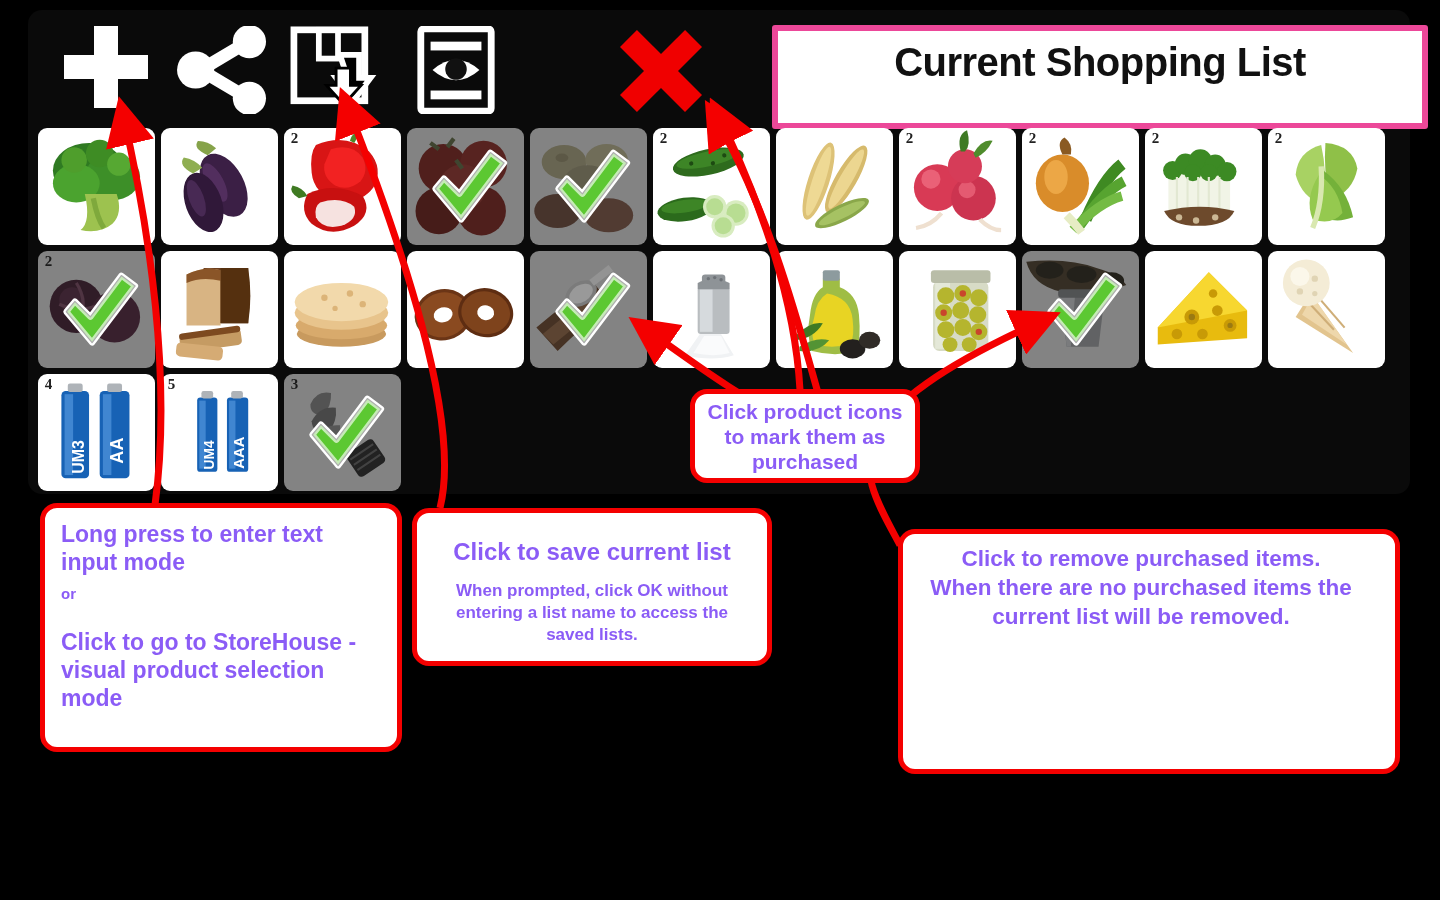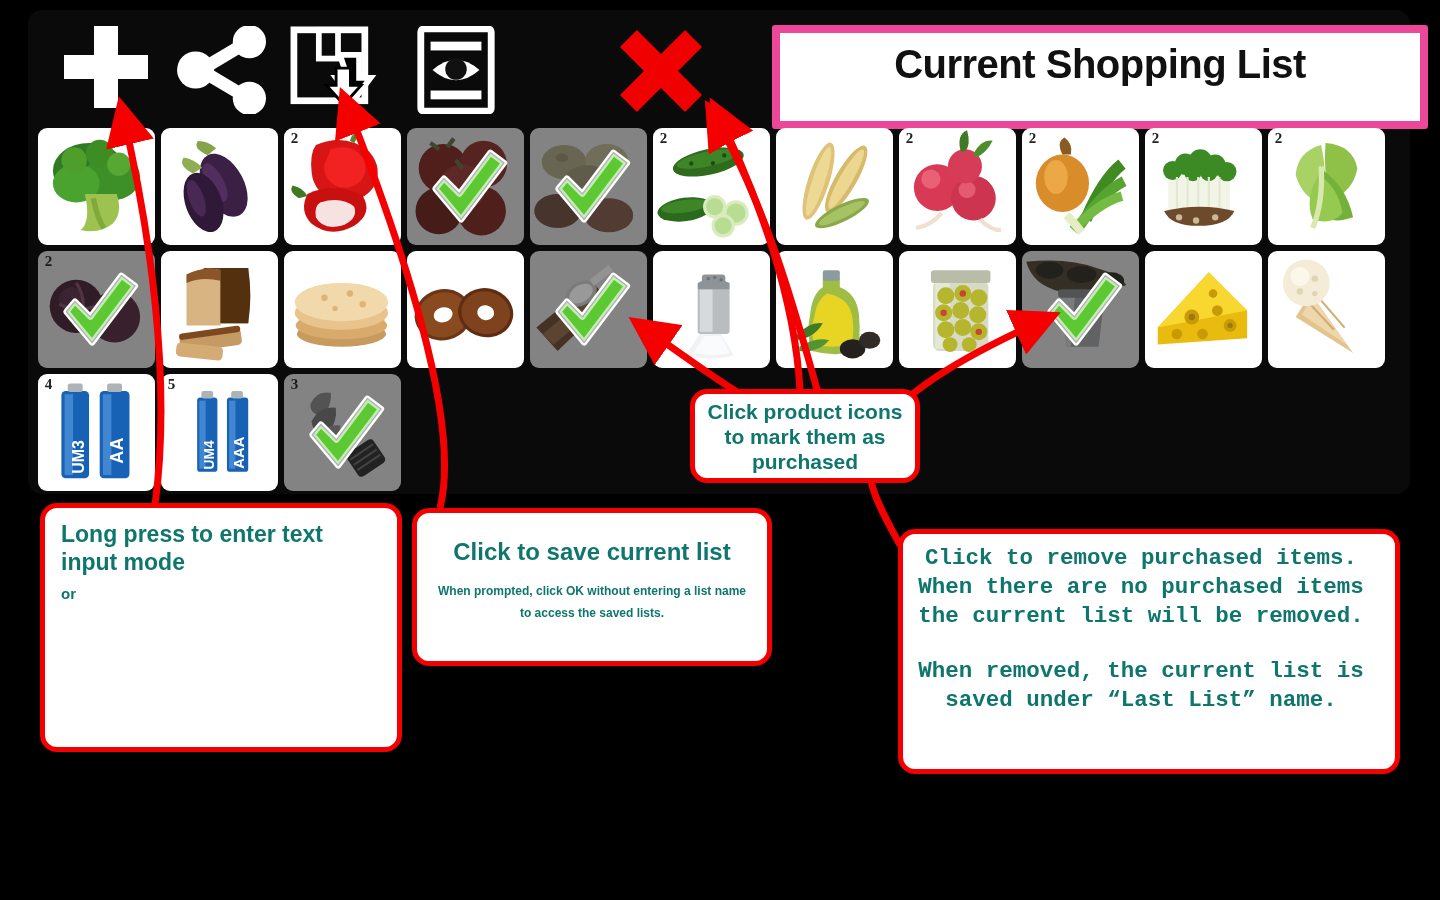--- a/index.html
+++ b/index.html
@@ -44,21 +44,21 @@
     position: absolute; left: 31px; top: -5px; width: 24px; height: 92px;
     background: #f00000; display: block;
   }
   .icon-x i { transform: rotate(45deg); }
   .icon-x b { transform: rotate(-45deg); }
 
   
   .title-box {
     position: absolute; left: 744px; top: 15px;
     width: 656px; height: 104px;
-    background: #fff; border: 8px solid #ec4899;
+    background: #fff; border: 6px solid #ec4899;
     border-radius: 3px;
   }
   .title-box .t {
     display: block; text-align: center;
     font-size: 40px; font-weight: bold; color: #111;
     letter-spacing: -0.5px; padding-top: 9px;
     font-family: "Liberation Sans", sans-serif;
   }
 
   
@@ -90,39 +90,39 @@
     position: absolute; left: 18px; top: 16px;
     width: 86px; height: 86px; z-index: 3;
   }
 
   
   .callout {
     position: absolute;
     background: #fff;
     border: 5px solid #f40000;
     border-radius: 17px;
-    color: #0f766e;
+    color: #8b5cf6;
     z-index: 30;
   }
   .callout p { font-weight: bold; }
   .c-products {
     left: 690px; top: 389px; width: 230px; height: 94px;
     display: flex; align-items: center; justify-content: center;
   }
   .c-products p { font-size: 21px; line-height: 25px; text-align: center; }
 
   .c-longpress { left: 40px; top: 503px; width: 362px; height: 249px; padding: 12px 14px 16px 16px; }
   .c-longpress p { font-size: 23px; line-height: 28px; text-align: left; }
   .c-longpress .small { font-size: 15px; margin-top: 4px; margin-bottom: 20px; }
 
   .c-save { left: 412px; top: 508px; width: 360px; height: 158px; padding: 24px 14px 0 14px; }
   .c-save .h { font-size: 24px; line-height: 30px; text-align: center; }
-  .c-save .b { font-size: 12px; line-height: 22px; text-align: center; margin-top: 13px; }
-
-  .c-remove { left: 898px; top: 529px; width: 502px; height: 245px; padding: 10px 16px 0 0; font-family: Liberation Mono, monospace; }
+  .c-save .b { font-size: 17px; line-height: 22px; text-align: center; margin-top: 13px; }
+
+  .c-remove { left: 898px; top: 529px; width: 502px; height: 245px; padding: 10px 16px 0 0; }
   .c-remove p { font-size: 22.5px; line-height: 29px; text-align: center; }
   .c-remove .gap { height: 26px; }
 
   .overlay-svg { position: absolute; inset: 0; width: 1440px; height: 900px; z-index: 20; pointer-events: none; }
 </style>
 </head>
 <body>
 
 <div id="stage">
 
@@ -597,27 +597,27 @@
     </g>
   </svg>
 
   <div class="callout c-products">
     <p>Click product icons to mark them as purchased</p>
   </div>
 
   <div class="callout c-longpress">
     <p>Long press to enter text input mode</p>
     <p class="small">or</p>
+    <p>Click to go to StoreHouse - visual product selection mode</p>
   </div>
 
   <div class="callout c-save">
     <p class="h">Click to save current list</p>
     <p class="b">When prompted, click OK without entering a list name to access the saved lists.</p>
   </div>
 
   <div class="callout c-remove">
     <p>Click to remove purchased items.</p>
     <p>When there are no purchased items the current list will be removed.</p>
     <div class="gap"></div>
-    <p>When removed, the current list is saved under “Last List” name.</p>
   </div>
 
 </div>
 
 </body></html>

